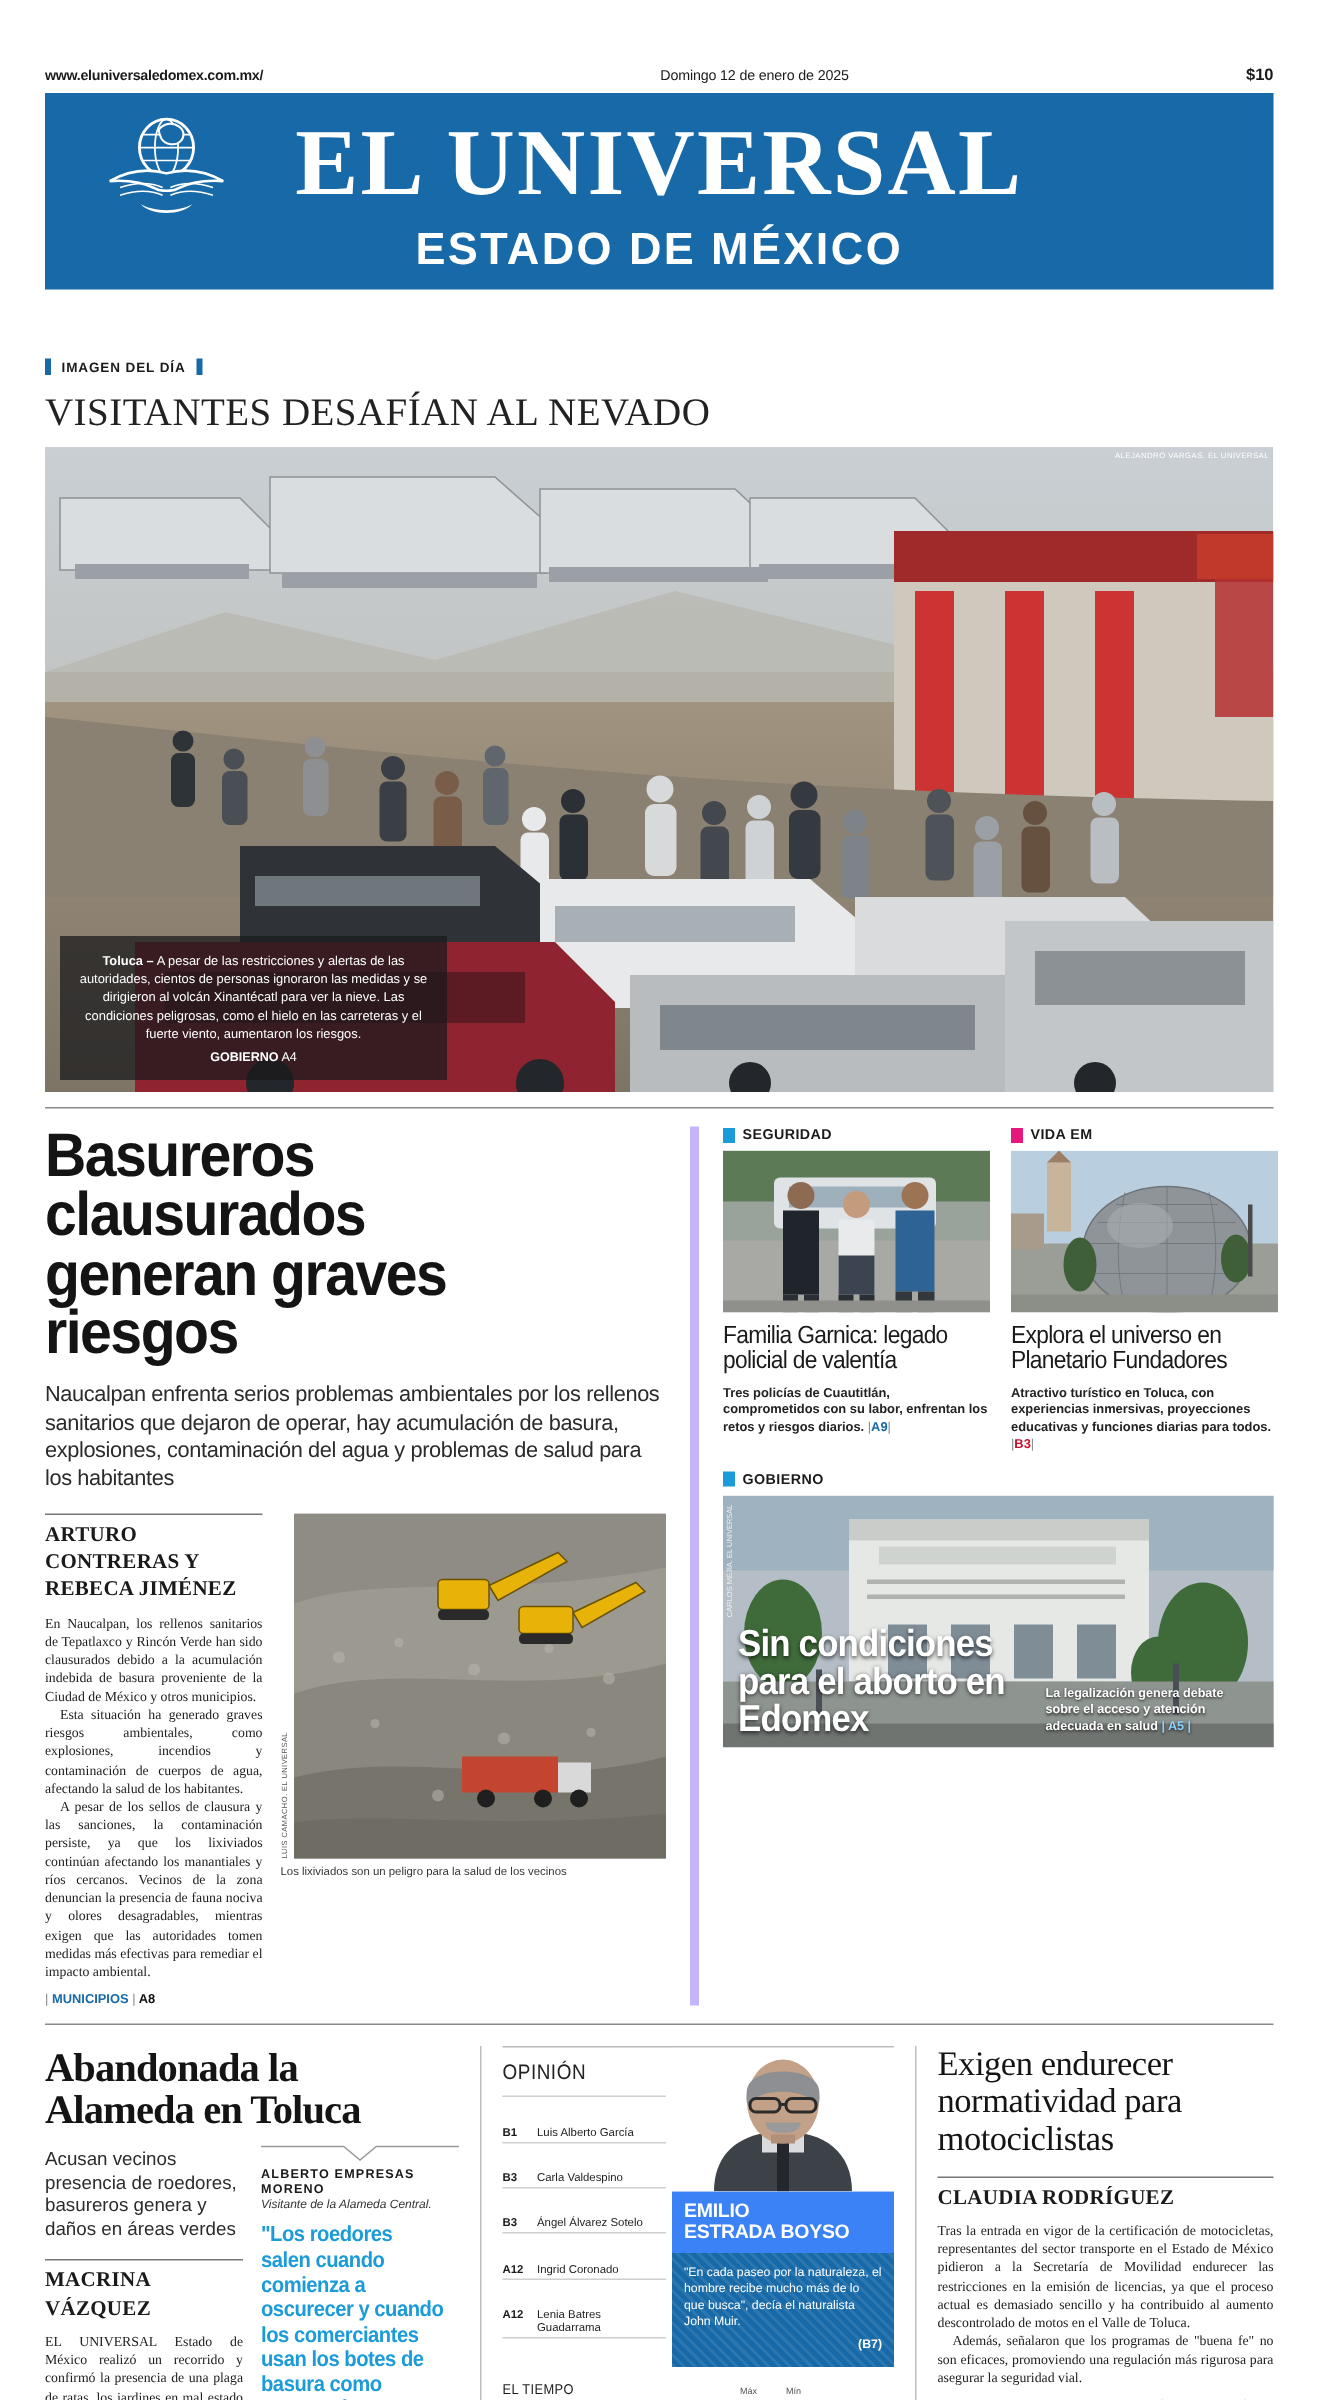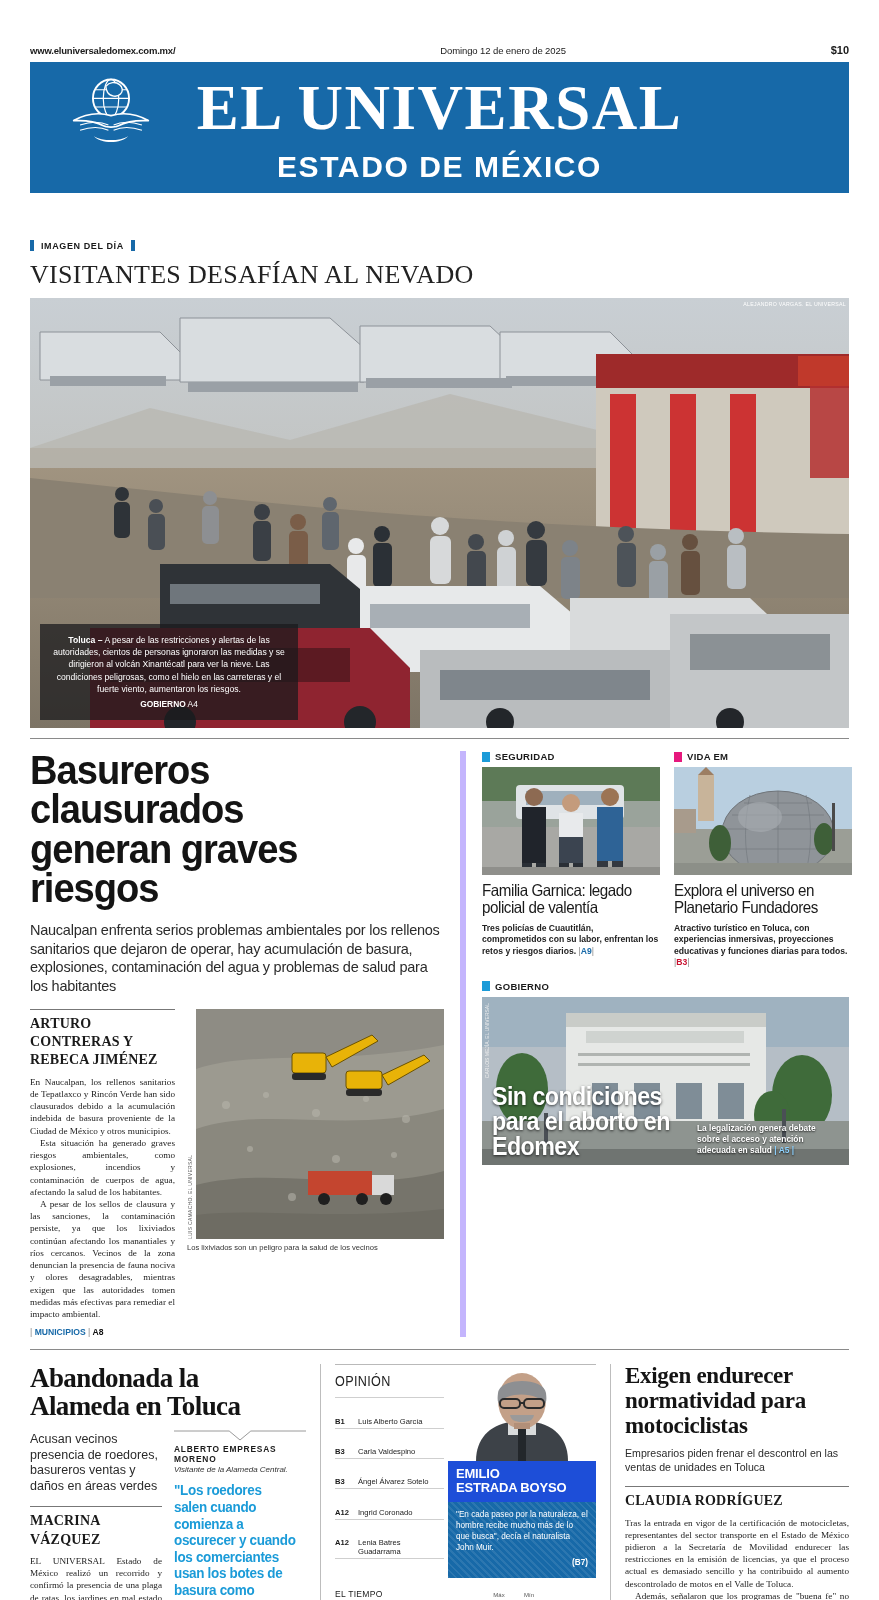--- a/index.html
+++ b/index.html
@@ -154,21 +154,21 @@
   .b2 { width: 290px; padding: 0 14px; border-left: 1px solid #bdbdbd; }
   .b3 { width: 259px; padding-left: 14px; border-left: 1px solid #bdbdbd; }
 
   .b-head {
     font-family: "Liberation Serif", serif;
     font-size: 27px; font-weight: bold; line-height: 1.04;
     letter-spacing: -.6px; color: #141414;
   }
   .b-head-light {
     font-family: "Liberation Serif", serif;
-    font-size: 23px; font-weight: bold; line-height: 1.08;
+    font-size: 23px; font-weight: normal; line-height: 1.08;
     letter-spacing: -.3px; color: #141414;
   }
   .b-dek { font-size: 12.5px; line-height: 1.24; margin-top: 9px; color: #2b2b2b; }
   .b-dek-sm { font-size: 10.6px; line-height: 1.3; margin-top: 8px; color: #2b2b2b; }
 
   .b-split { display: flex; gap: 12px; margin-top: 10px; }
   .b-col { width: 134px; }
 
   .quote {
     font-family: "Liberation Sans Narrow", "Liberation Sans", sans-serif;
@@ -192,21 +192,21 @@
     border-top: 1px solid #cfcfcf; padding: 2.2px 0; font-size: 7.6px;
   }
   .op-row:last-child { border-bottom: 1px solid #cfcfcf; }
   .op-pg { font-weight: bold; width: 16px; flex: none; margin-top: 16px; }
   .op-name { color: #222; }
 
   .op-flex { display: flex; gap: 4px; }
   .op-right { width: 148px; position: relative; }
   .op-portrait { width: 100%; height: 96px; position: relative; overflow: hidden; }
   .op-name-box {
-    background: #1d4ed8; color: #fff; padding: 6px 8px 7px;
+    background: #3b82f6; color: #fff; padding: 6px 8px 7px;
     font-size: 13px; font-weight: bold; line-height: 1.06; letter-spacing: -.2px;
   }
   .op-quote-box {
     background: #1769a8; color: #fff; padding: 7px 8px 9px;
     font-size: 8.2px; line-height: 1.36;
     background-image: repeating-linear-gradient(45deg, rgba(255,255,255,.09) 0 2px, transparent 2px 5px);
   }
   .op-quote-ref { display: block; text-align: right; font-weight: bold; margin-top: 4px; }
 
   
@@ -606,21 +606,21 @@
 
   <div class="bottom">
 
     <div class="b1">
       <div class="b-head">
         <div>Abandonada la</div>
         <div>Alameda en Toluca</div>
       </div>
       <div class="b-split">
         <div class="b-col">
-          <div class="b-dek" style="margin-top:2px">Acusan vecinos presencia de roedores, basureros ventas y daños en áreas verdes</div>
+          <div class="b-dek" style="margin-top:2px">Acusan vecinos presencia de roedores, basureros genera y daños en áreas verdes</div>
           <div class="byline-rule" style="margin-top:12px">
             <div class="byline">MACRINA VÁZQUEZ</div>
           </div>
           <div class="body-serif">
             <p>EL UNIVERSAL Estado de México realizó un recorrido y confirmó la presencia de una plaga de ratas, los jardines en mal estado e indigentes ocupando las bancas como dormitorios, así como jaurías.</p>
             <p>Además, los juegos para niños, responsabilidad del ayuntamiento, están dañados.</p>
           </div>
 
         </div>
         <div class="b-col">
@@ -721,21 +721,20 @@
       </div>
 
     </div>
 
     <div class="b3">
       <div class="b-head-light">
         <div>Exigen endurecer</div>
         <div>normatividad para</div>
         <div>motociclistas</div>
       </div>
-      <div class="b-dek-sm">Empresarios piden frenar el descontrol en las ventas de unidades en Toluca</div>
       <div class="byline-rule" style="margin-top:12px">
         <div class="byline">CLAUDIA RODRÍGUEZ</div>
       </div>
       <div class="body-serif">
         <p>Tras la entrada en vigor de la certificación de motocicletas, representantes del sector transporte en el Estado de México pidieron a la Secretaría de Movilidad endurecer las restricciones en la emisión de licencias, ya que el proceso actual es demasiado sencillo y ha contribuido al aumento descontrolado de motos en el Valle de Toluca.</p>
         <p>Además, señalaron que los programas de "buena fe" no son eficaces, promoviendo una regulación más rigurosa para asegurar la seguridad vial.</p>
       </div>
       <div class="secref" style="text-align:right">
         <span class="pipe">|</span>
         <span class="sec-red">EMPRESAS</span>

